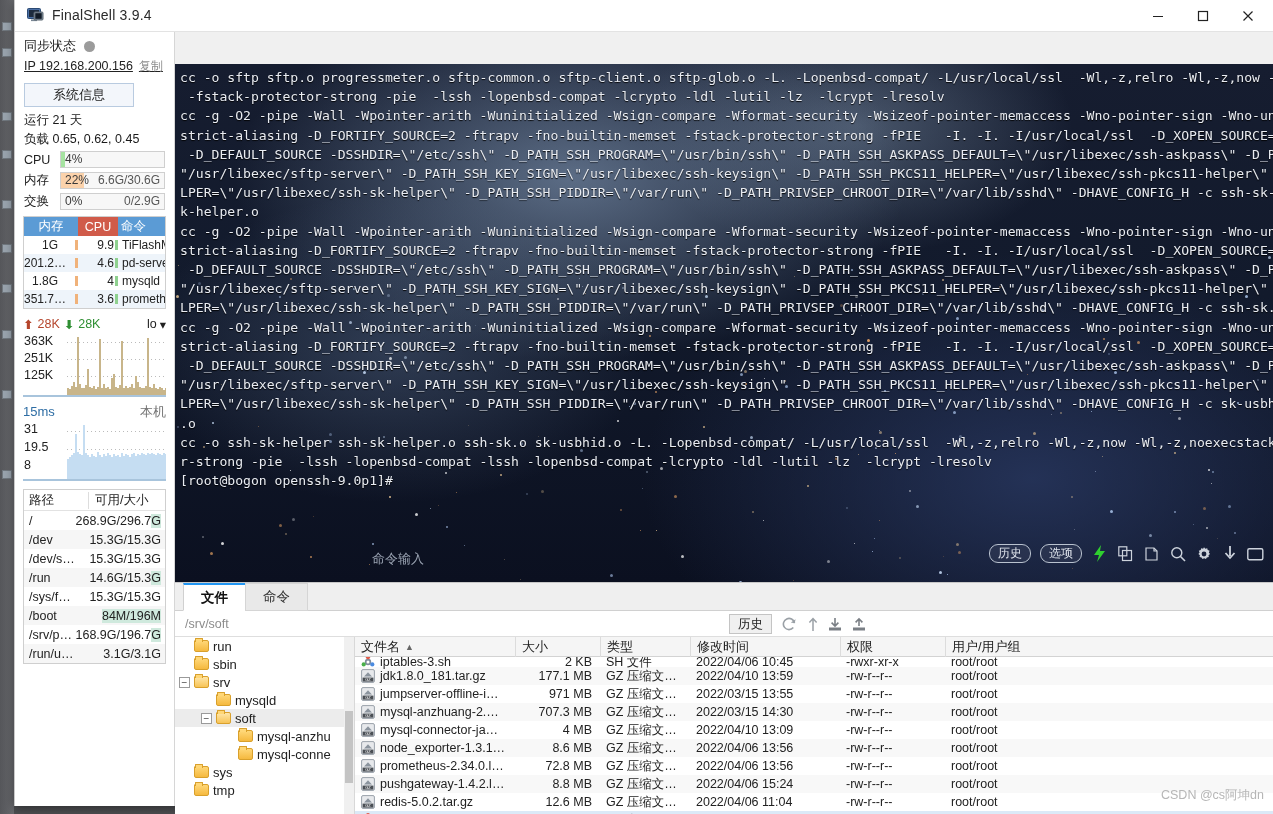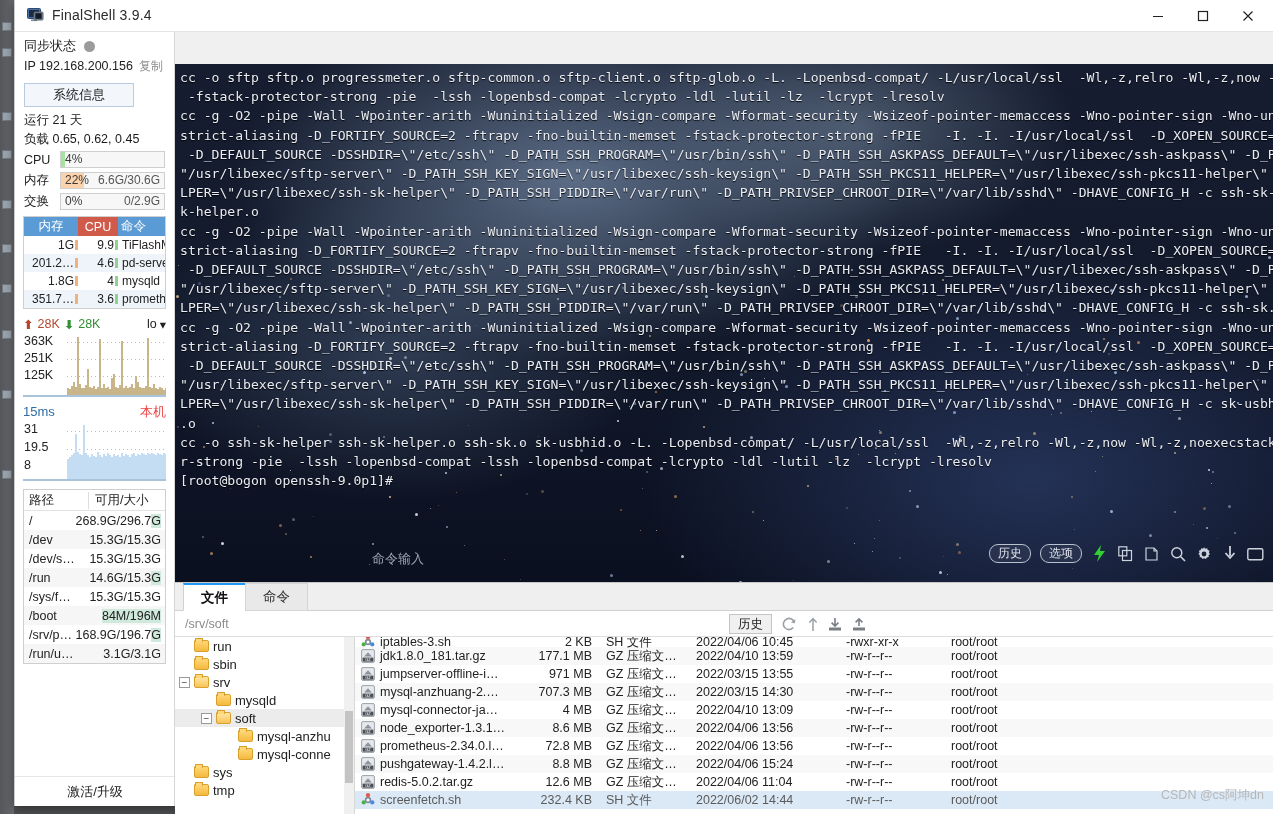--- a/index.html
+++ b/index.html
@@ -69,21 +69,21 @@
     display: flex; align-items: center; gap: 8px;
     height: 24px; padding: 0 9px; margin-top: 2px;
   }
   .sync-label { font-size: 13px; color: #222; }
   .sync-dot {
     width: 11px; height: 11px; border-radius: 50%;
     background: #9b9b9b;
   }
   .ip-row {
     display: flex; align-items: baseline; gap: 6px;
-    padding: 0 9px; height: 22px; font-size: 12.5px; color: #222;
+    padding: 0 9px; height: 22px; font-size: 12.5px; color: #222; text-decoration: underline;
   }
   .ip-copy { color: #8d8d8d; font-size: 12px; cursor: pointer; }
   .sysinfo-btn {
     margin: 3px 9px 0 9px; height: 24px; width: 110px;
     background: #f3f6fb; border: 1px solid #b9cbe0;
     display: flex; align-items: center; justify-content: center;
     font-size: 13px; color: #1a1a1a; cursor: pointer;
   }
   .kv { padding: 1px 9px; font-size: 12.5px; color: #1a1a1a; }
 
@@ -118,21 +118,21 @@
   .proc-head div {
     color: #fff; display: flex; align-items: center; justify-content: center;
     font-size: 12.5px;
   }
   .ph-mem { width: 54px; background: #5b9bd5; }
   .ph-cpu { width: 40px; background: #d05b4a; }
   .ph-cmd { flex: 1; background: #5b9bd5; justify-content: flex-start !important; padding-left: 3px; }
   .proc-row { display: flex; height: 18px; align-items: center; }
   .proc-row:nth-child(odd) { background: #ffffff; }
   .proc-row:nth-child(even) { background: #eef4fa; }
-  .pr-mem { width: 54px; text-align: right; padding-right: 4px; position: relative; }
+  .pr-mem { width: 54px; text-align: right; padding-right: 20px; position: relative; }
   .pr-mem::after {
     content:''; position:absolute; right:0; top:2px; bottom:2px; width:3px; background:#f0b27a;
   }
   .pr-cpu { width: 40px; text-align: right; padding-right: 4px; position: relative; }
   .pr-cpu::after {
     content:''; position:absolute; right:0; top:2px; bottom:2px; width:3px; background:#8fd18f;
   }
   .pr-cmd { flex: 1; padding-left: 4px; overflow: hidden; white-space: nowrap; }
 
   
@@ -156,21 +156,21 @@
     position: absolute; left: 44px; right: 0; height: 1px;
     background-image: linear-gradient(to right, #bbb 1px, transparent 1px);
     background-size: 4px 1px;
   }
   .bars { position: absolute; left: 44px; right: 2px; bottom: 0; top: 0; }
   .bar { position: absolute; bottom: 0; width: 3px; background: #c8b58a; }
   .lat-head {
     display: flex; align-items: center; height: 19px; font-size: 13px;
   }
   .lat-ms { color: #2e6da4; }
-  .lat-host { margin-left: auto; color: #ef4444; }
+  .lat-host { margin-left: auto; color: #737373; }
   .lat-plot {
     position: relative; height: 60px; background: #fff;
     border-bottom: 2px solid #a8c4dc; overflow: hidden;
   }
   .area { position: absolute; bottom: 0; width: 3px; background: #c5ddf2; }
 
   
   .disk {
     margin: 8px 8px 0 8px; border: 1px solid #cfcfcf; font-size: 12.5px;
   }
@@ -666,21 +666,20 @@
               <div class="dr-p">/srv/p…</div>
               <div class="dr-s">168.9G/196.7<i>G</i></div>
             </div>
             <div class="disk-row">
               <div class="dr-p">/run/u…</div>
               <div class="dr-s">3.1G/3.1G</div>
             </div>
           </div>
       </div>
 
-      <div class="activate">激活/升级</div>
     </div>
 
     <div class="right">
 
 
       <div class="terminal">
         <div class="term-bg"></div>
         <div class="term-stars" id="term-stars">
             <span class="star" style="left: 928.485px; top: 239.895px; width: 1px; height: 1px; background: rgb(255, 179, 107); opacity: 0.63;"></span>
             <span class="star" style="left: 212.01px; top: 230.257px; width: 3px; height: 3px; background: rgb(207, 228, 255); opacity: 0.3;"></span>
@@ -1026,20 +1025,31 @@
                   <span>tmp</span>
                 </div>
               </div>
             <div class="tree-sb">
               <div class="tree-sb-thumb"></div>
             </div>
 
           </div>
 
           <div class="flist">
+            <div class="fl-head">
+              <div class="c-name">
+                <span>文件名</span>
+                <span class="sort-arrow">▲</span>
+              </div>
+              <div class="c-size" style="justify-content:flex-start;padding-left:6px">大小</div>
+              <div class="c-type">类型</div>
+              <div class="c-time">修改时间</div>
+              <div class="c-perm">权限</div>
+              <div class="c-user">用户/用户组</div>
+            </div>
             <div id="file-rows">
                 <div class="fl-row" style="height: 10px;">
                   <div class="c-name">
                     <span class="ficon"><svg width="14" height="14" viewBox="0 0 14 14">
                         <circle cx="7" cy="7" r="3.2" fill="#7f8c9b"></circle>
                         <circle cx="7" cy="2.2" r="2.1" fill="#e05a4a"></circle>
                         <circle cx="11.3" cy="9.4" r="2.1" fill="#4a8ae0"></circle>
                         <circle cx="2.7" cy="9.4" r="2.1" fill="#49b04a"></circle>
                         <circle cx="7" cy="7" r="1.5" fill="#fff"></circle>
                       </svg></span>

